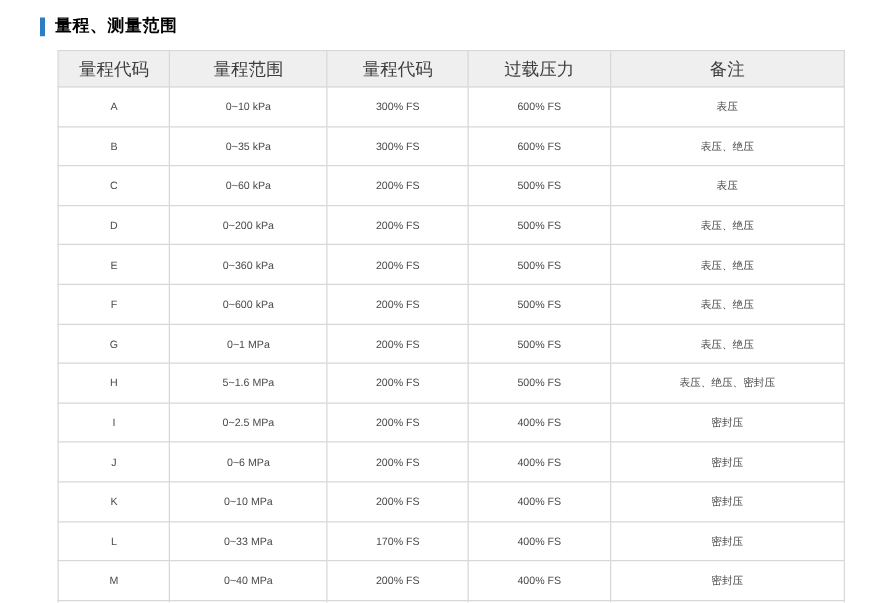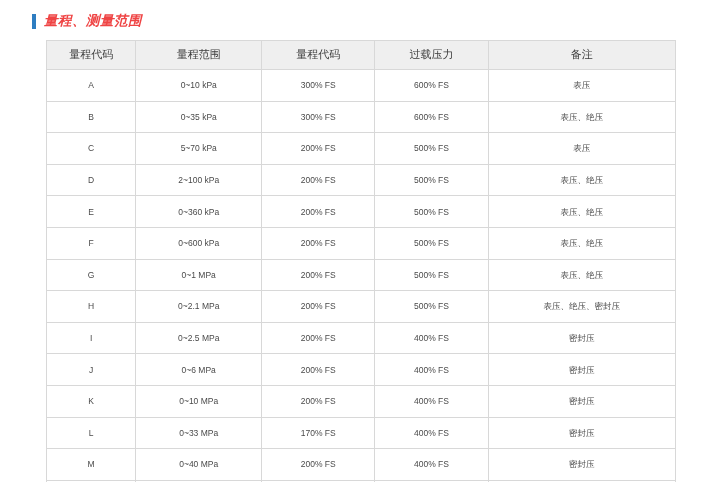--- a/index.html
+++ b/index.html
@@ -27,23 +27,22 @@
   }
   .title-bar {
     width: 4px;
     height: 15px;
     background: #2e7dc1;
     margin-right: 8px;
   }
   .title-text {
     font-size: 13.5px;
     font-weight: bold;
-    color: #ef4444;
+    color: #000000;
     letter-spacing: 0.5px;
-    font-style: italic;
   }
   .table-wrap {
     padding: 0 30px 0 46px;
   }
   table.spec {
     border-collapse: collapse;
     width: 100%;
     table-layout: fixed;
     background: #ffffff;
   }
@@ -55,21 +54,21 @@
     font-size: 8.5px;
     color: #4a4a4a;
     font-weight: normal;
     height: 30.6px;
     padding: 0 2px;
     line-height: 1.2;
   }
   table.spec thead th {
     background: #efefef;
     color: #3d3d3d;
-    font-size: 11px;
+    font-size: 14px;
     height: 28px;
     margin-top: 44px;
   }
   col.c0 { width: 14.2%; }
   col.c1 { width: 20.0%; }
   col.c2 { width: 18.0%; }
   col.c3 { width: 18.0%; }
   col.c4 { width: 29.8%; }
 </style>
 </head>
@@ -110,28 +109,28 @@
         </tr>
         <tr>
           <td>B</td>
           <td>0~35 kPa</td>
           <td>300% FS</td>
           <td>600% FS</td>
           <td>表压、绝压</td>
         </tr>
         <tr>
           <td>C</td>
-          <td>5~70 kPa</td>
+          <td>0~60 kPa</td>
           <td>200% FS</td>
           <td>500% FS</td>
           <td>表压</td>
         </tr>
         <tr>
           <td>D</td>
-          <td>2~100 kPa</td>
+          <td>0~200 kPa</td>
           <td>200% FS</td>
           <td>500% FS</td>
           <td>表压、绝压</td>
         </tr>
         <tr>
           <td>E</td>
           <td>0~360 kPa</td>
           <td>200% FS</td>
           <td>500% FS</td>
           <td>表压、绝压</td>
@@ -145,21 +144,21 @@
         </tr>
         <tr>
           <td>G</td>
           <td>0~1 MPa</td>
           <td>200% FS</td>
           <td>500% FS</td>
           <td>表压、绝压</td>
         </tr>
         <tr>
           <td>H</td>
-          <td>0~2.1 MPa</td>
+          <td>5~1.6 MPa</td>
           <td>200% FS</td>
           <td>500% FS</td>
           <td>表压、绝压、密封压</td>
         </tr>
         <tr>
           <td>I</td>
           <td>0~2.5 MPa</td>
           <td>200% FS</td>
           <td>400% FS</td>
           <td>密封压</td>

